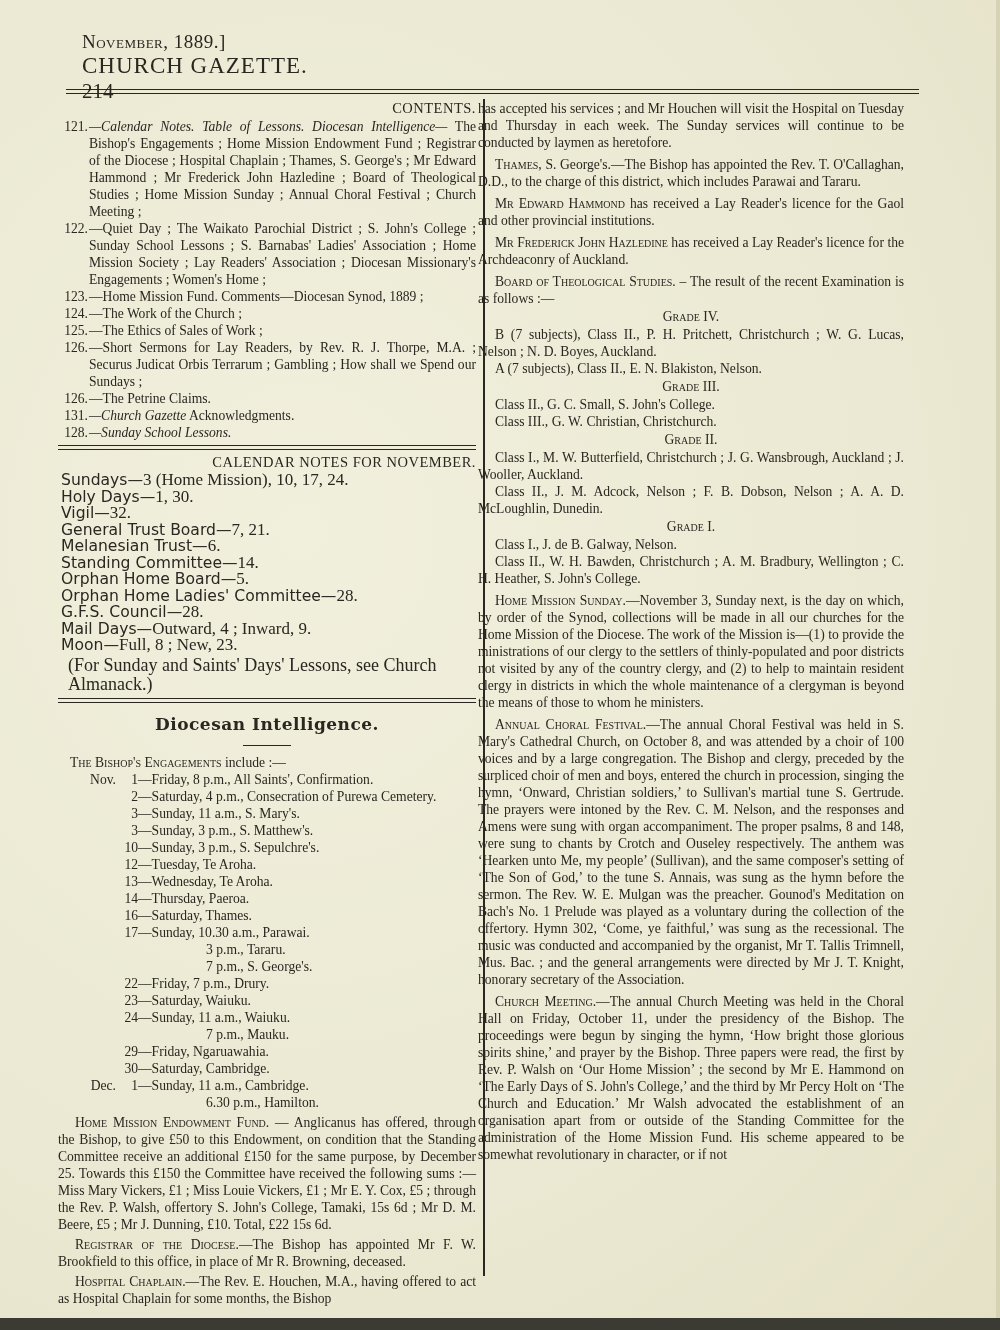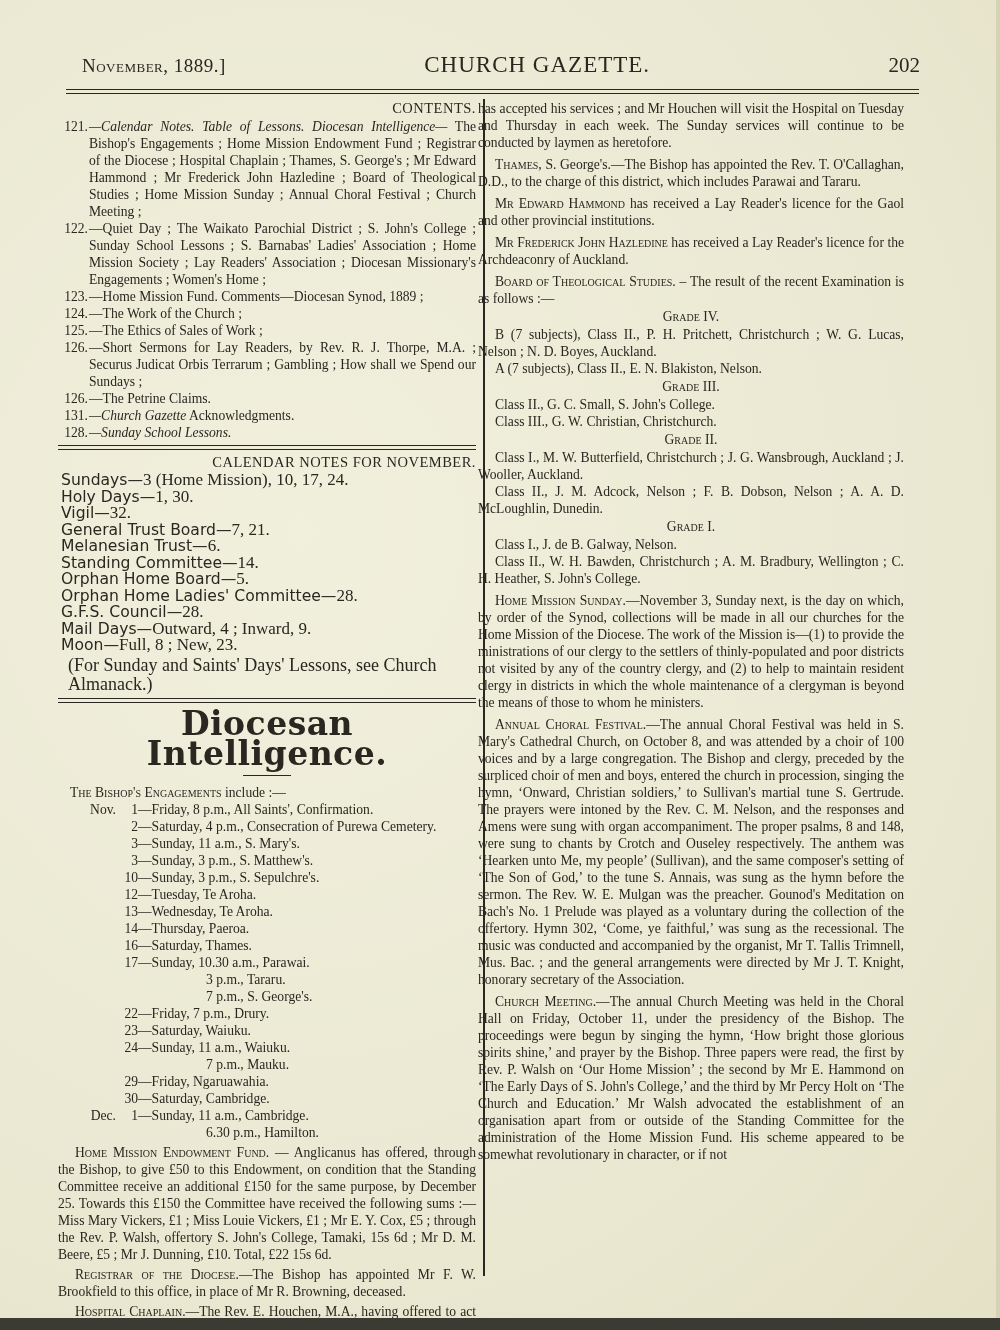--- a/index.html
+++ b/index.html
@@ -15,21 +15,21 @@
     background: radial-gradient(ellipse at 30% 40%, #f1f0dd 0%, #ebe9d3 60%, #e4e1c6 100%);
   }
   .page-bottom-edge {
     position: absolute; left: 0; bottom: 0; width: 1000px; height: 12px; background: #3b3a33;
   }
   .page-right-edge {
     position: absolute; right: 0; top: 0; width: 4px; height: 1330px; background: #d6d2b4;
   }
   .header {
     position: absolute; top: 52px; left: 82px; width: 840px; height: 30px;
-    display: flex; align-items: baseline; justify-content: space-between;
+    display: flex; align-items: baseline; justify-content: center; flex-direction: column;
   }
   .hdr-date {
     font-family: "Liberation Serif", serif; font-size: 19px; font-variant: small-caps; letter-spacing: 0.5px;
   }
   .hdr-title {
     font-family: "Liberation Serif", serif; font-size: 23px; letter-spacing: 1px; margin-left: -40px;
   }
   .hdr-page { font-family: "Liberation Serif", serif; font-size: 21px; margin-right: 2px; }
   .header-rule {
     position: absolute; top: 89px; left: 66px; width: 853px; height: 5px;
@@ -53,21 +53,21 @@
   .toc-text { flex: 1; text-align: justify; padding-left: 1px; }
   .double-rule {
     height: 5px; border-top: 1.5px solid #2a2620; border-bottom: 1px solid #2a2620;
     margin: 4px 0 4px 0;
   }
   .cal-item { font-family: "DejaVu Sans", "Liberation Sans", sans-serif; font-size: 15.6px; line-height: 15.5px; padding-left: 3px; }
   .cal-item .num { font-family: "Liberation Serif", serif; font-size: 17px; }
   .cal-note { text-align: left; font-size: 18px; line-height: 19px; margin-top: 2px; padding: 0 10px; }
   .blackletter {
     text-align: center; font-family: "DejaVu Serif", serif; font-weight: bold;
-    font-size: 33px; letter-spacing: 0.5px; margin-top: 6px; line-height: 30px;
+    font-size: 17px; letter-spacing: 0.5px; margin-top: 6px; line-height: 30px;
   }
   .short-rule { width: 48px; height: 1px; background: #2a2620; margin: 6px auto 8px; }
   .para { text-indent: 17px; text-align: justify; }
   .eng-row { display: flex; line-height: 17px; }
   .eng-month { width: 62px; text-align: right; padding-right: 4px; flex-shrink: 0; }
   .eng-day { width: 18px; text-align: right; flex-shrink: 0; }
   .eng-text { padding-left: 0; white-space: nowrap; }
   .eng-sub { padding-left: 148px; }
   .grade { text-align: center; font-variant: small-caps; margin: 1px 0; }
   .gap { height: 5px; }
@@ -75,21 +75,21 @@
   .hang { text-indent: 17px; text-align: justify; }
 </style>
 </head>
 <body>
 
 <div class="page">
 
   <div class="header">
     <span class="hdr-date">November, 1889.]</span>
     <span class="hdr-title">CHURCH GAZETTE.</span>
-    <span class="hdr-page">202</span>
+    <span class="hdr-page">214</span>
   </div>
   <div class="header-rule"></div>
   <div class="col-divider"></div>
 
   <div class="col col-left">
 
     <div class="sec-title">CONTENTS.</div>
     <div>
       <div class="toc-entry">
         <span class="toc-num">121.</span>

